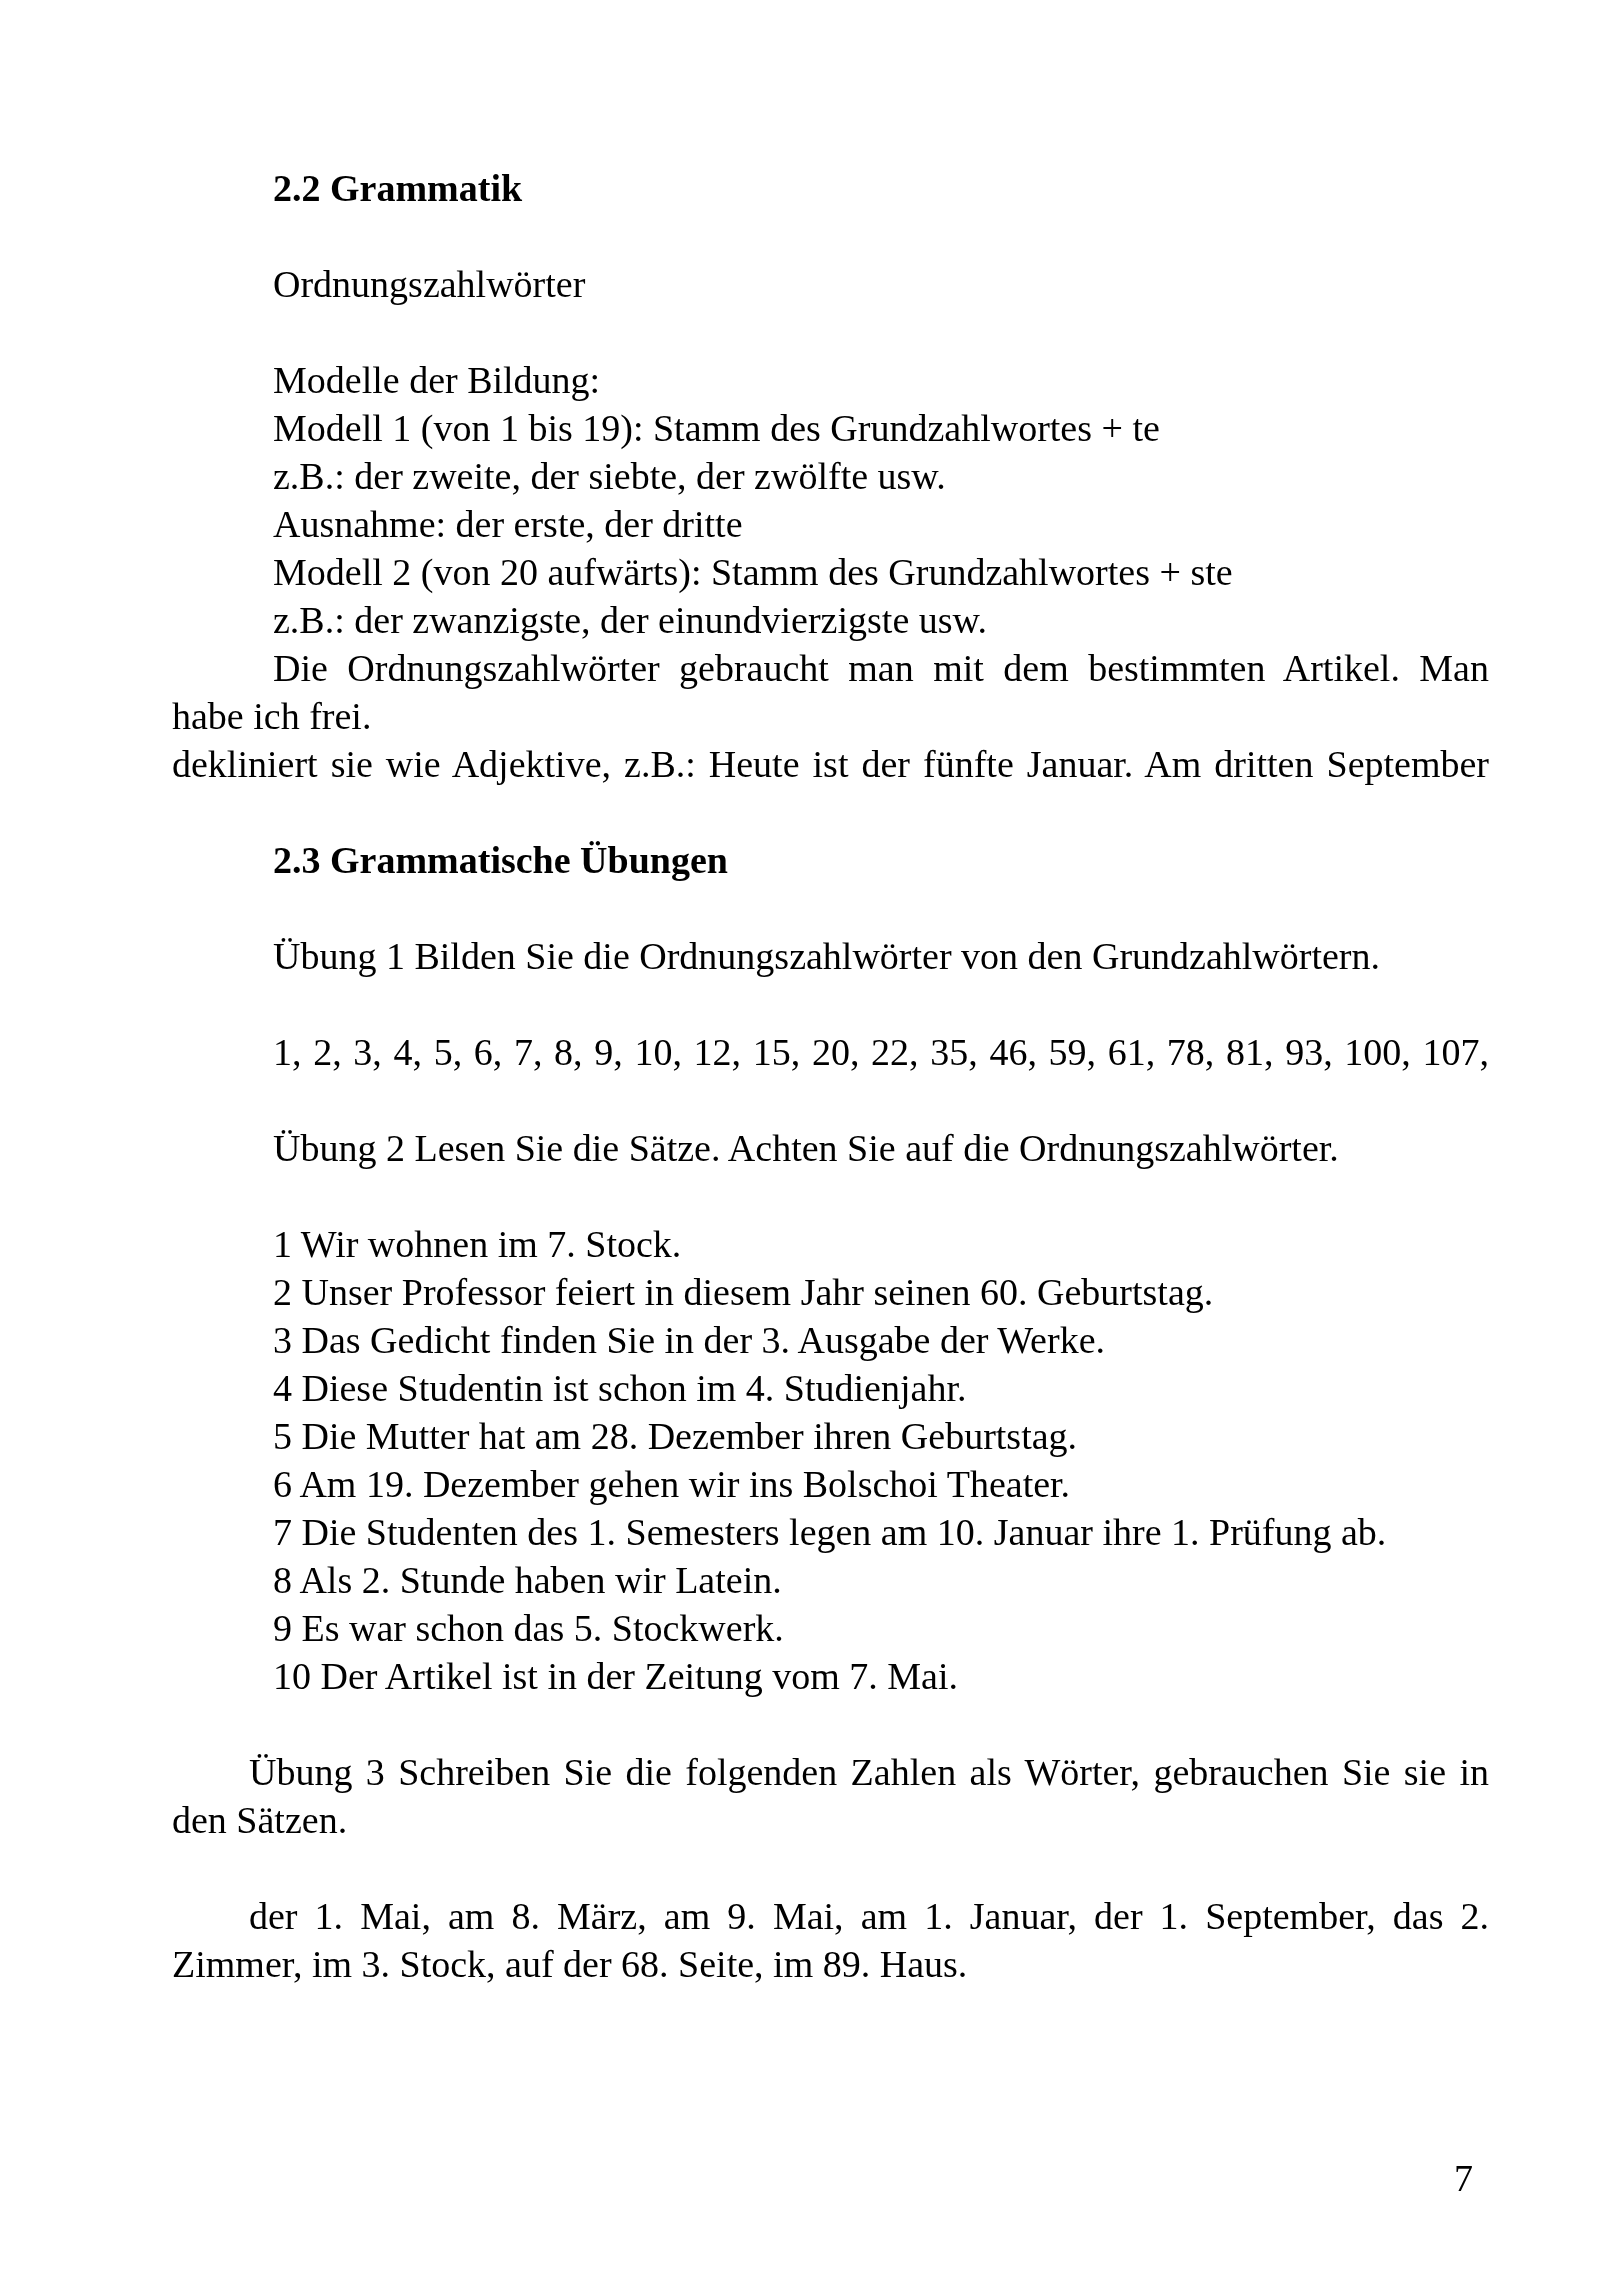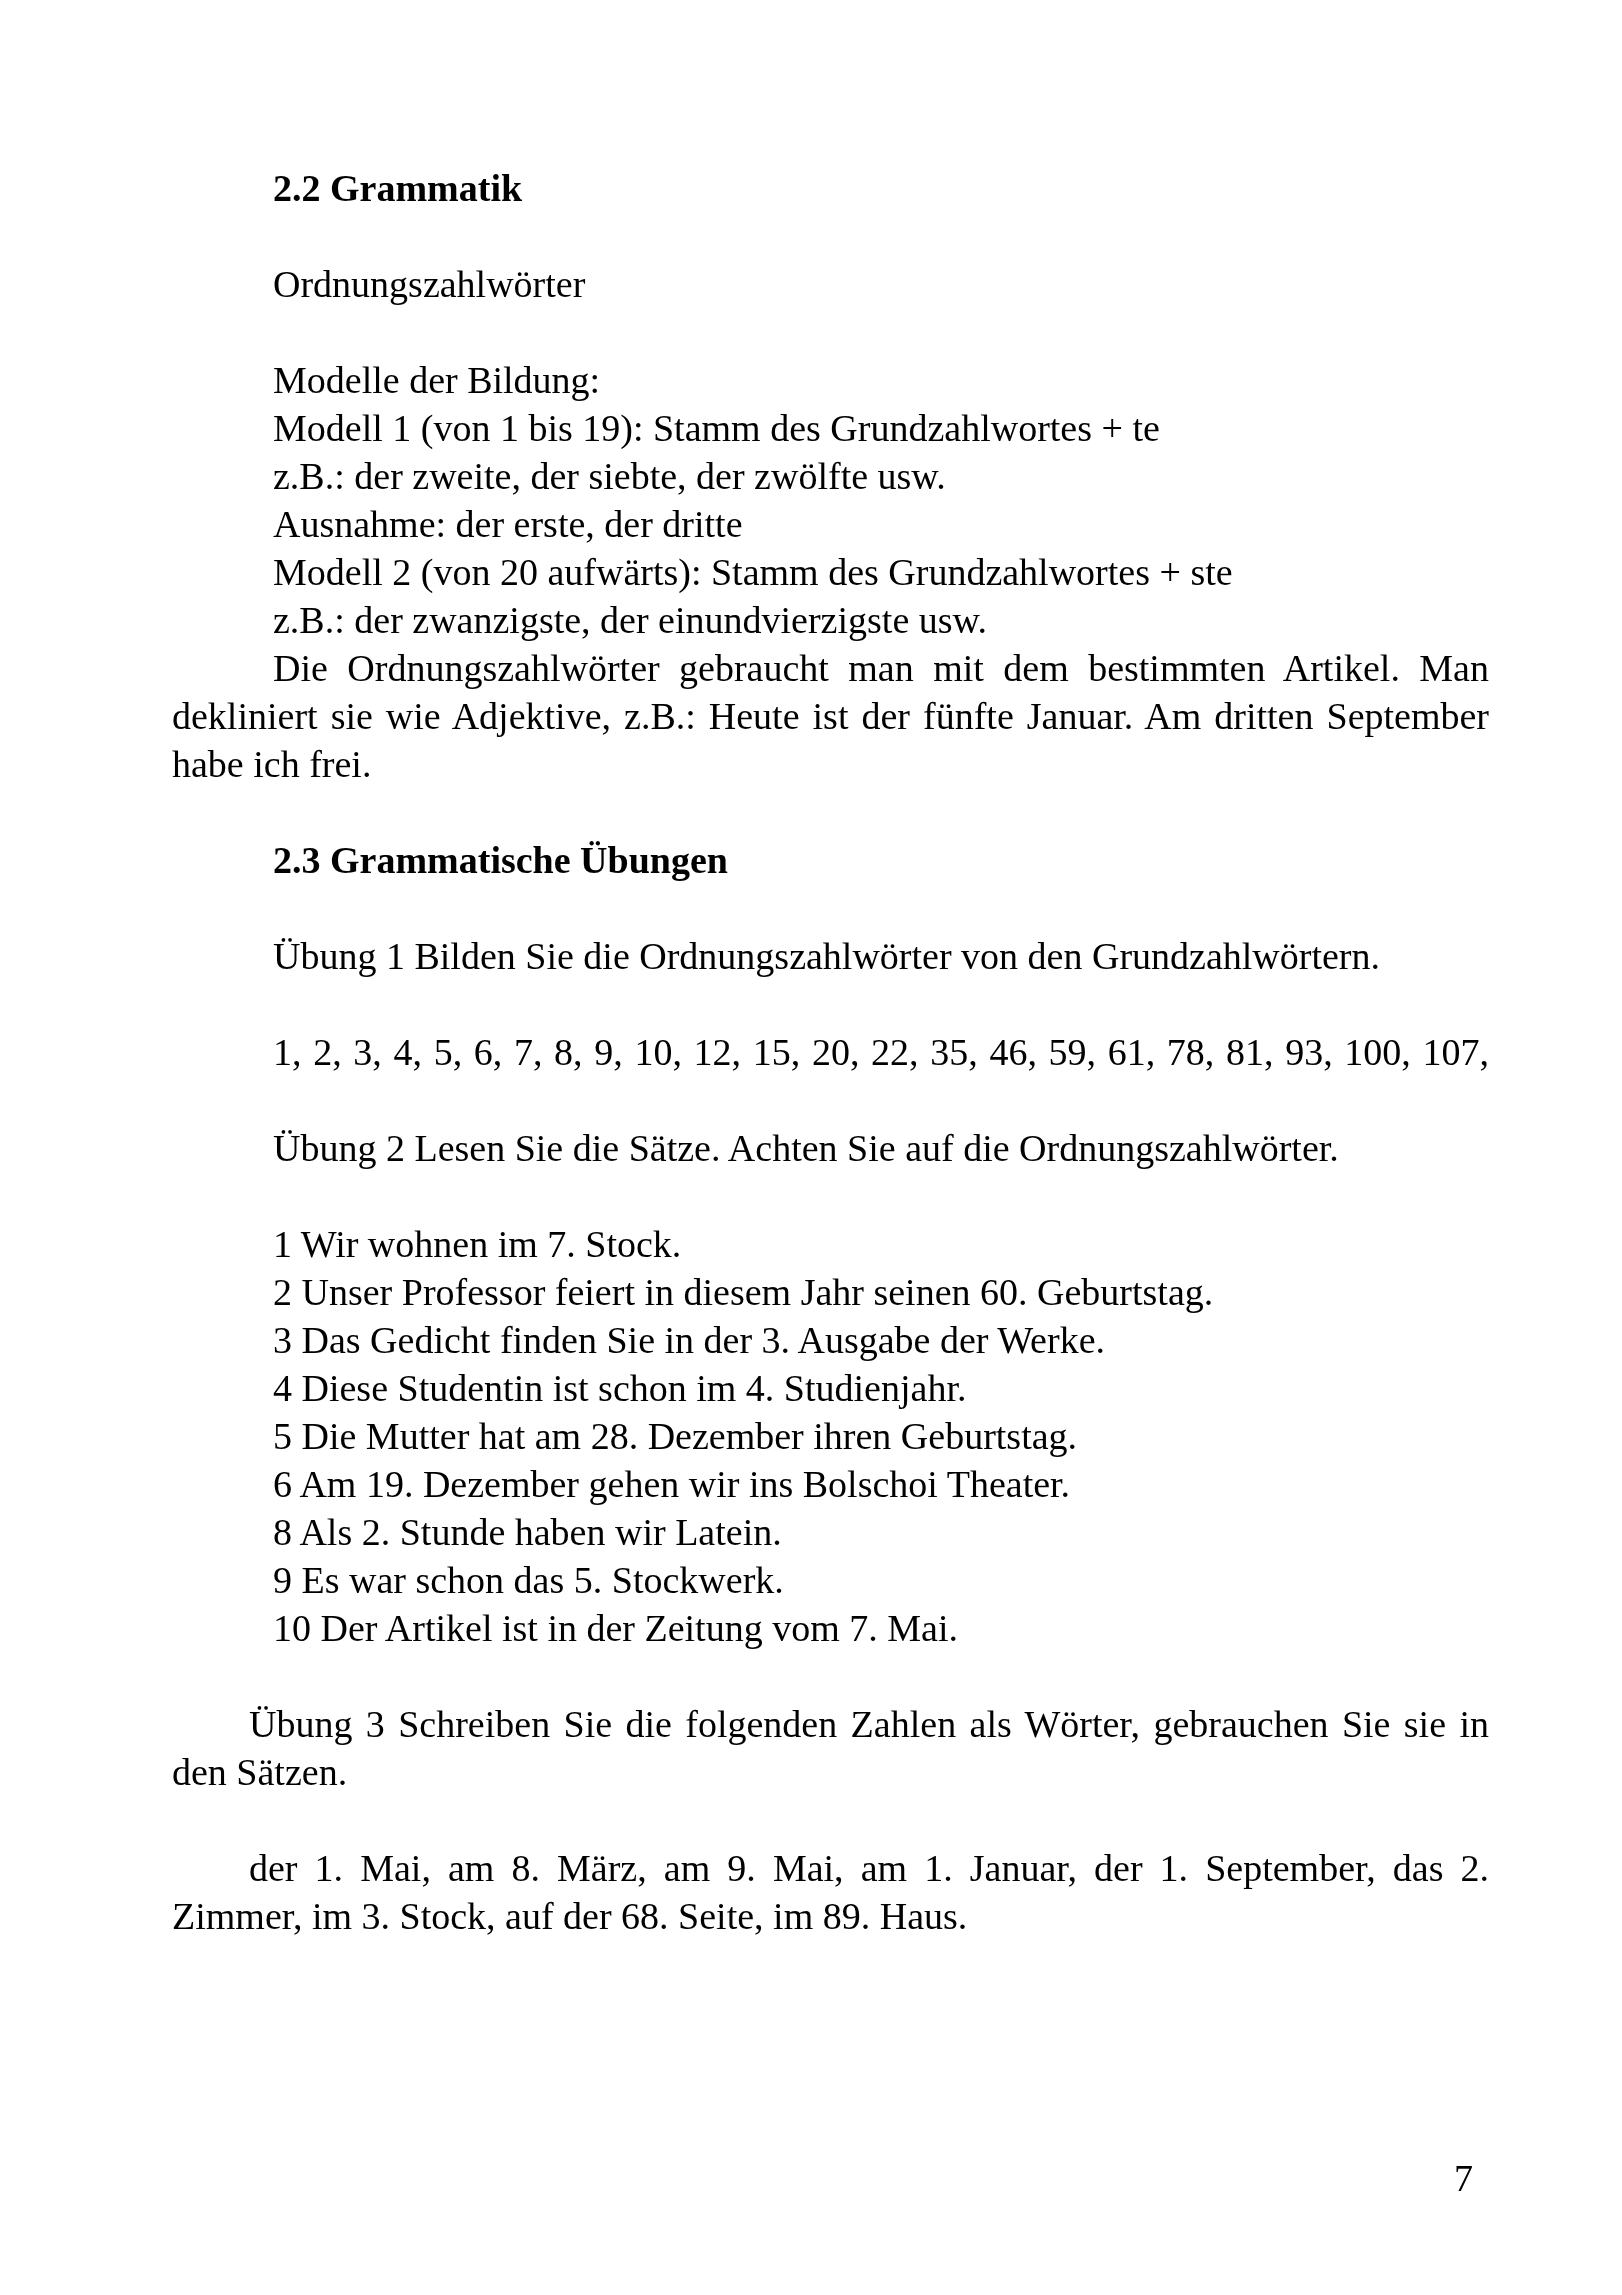--- a/index.html
+++ b/index.html
@@ -61,37 +61,38 @@
     <div class="blank"></div>
     <div class="line ind-std">Ordnungszahlwörter</div>
     <div class="blank"></div>
     <div class="line ind-std">Modelle der Bildung:</div>
     <div class="line ind-std">Modell 1 (von 1 bis 19): Stamm des Grundzahlwortes + te</div>
     <div class="line ind-std">z.B.: der zweite, der siebte, der zwölfte usw.</div>
     <div class="line ind-std">Ausnahme: der erste, der dritte</div>
     <div class="line ind-std">Modell 2 (von 20 aufwärts): Stamm des Grundzahlwortes + ste</div>
     <div class="line ind-std">z.B.: der zwanzigste, der einundvierzigste usw.</div>
     <div class="line ind-std jl">Die Ordnungszahlwörter gebraucht man mit dem bestimmten Artikel. Man</div>
+    <div class="line">habe ich frei.</div>
     <div class="line jl">dekliniert sie wie Adjektive, z.B.: Heute ist der fünfte Januar. Am dritten September</div>
-    <div class="line">habe ich frei.</div>
     <div class="blank"></div>
     <div class="line bold ind-std">2.3 Grammatische Übungen</div>
     <div class="blank"></div>
     <div class="line ind-std">Übung 1 Bilden Sie die Ordnungszahlwörter von den Grundzahlwörtern.</div>
     <div class="blank"></div>
     <div class="line ind-std jl">1, 2, 3, 4, 5, 6, 7, 8, 9, 10, 12, 15, 20, 22, 35, 46, 59, 61, 78, 81, 93, 100, 107,</div>
     <div class="blank"></div>
     <div class="line ind-std">Übung 2 Lesen Sie die Sätze. Achten Sie auf die Ordnungszahlwörter.</div>
     <div class="blank"></div>
     <div class="line ind-std">1 Wir wohnen im 7. Stock.</div>
     <div class="line ind-std">2 Unser Professor feiert in diesem Jahr seinen 60. Geburtstag.</div>
     <div class="line ind-std">3 Das Gedicht finden Sie in der 3. Ausgabe der Werke.</div>
     <div class="line ind-std">4 Diese Studentin ist schon im 4. Studienjahr.</div>
     <div class="line ind-std">5 Die Mutter hat am 28. Dezember ihren Geburtstag.</div>
     <div class="line ind-std">6 Am 19. Dezember gehen wir ins Bolschoi Theater.</div>
+    <div class="line ind-std">7 Die Studenten des 1. Semesters legen am 10. Januar ihre 1. Prüfung ab.</div>
     <div class="line ind-std">8 Als 2. Stunde haben wir Latein.</div>
     <div class="line ind-std">9 Es war schon das 5. Stockwerk.</div>
     <div class="line ind-std">10 Der Artikel ist in der Zeitung vom 7. Mai.</div>
     <div class="blank"></div>
     <div class="line ind-sm jl">Übung 3 Schreiben Sie die folgenden Zahlen als Wörter, gebrauchen Sie sie in</div>
     <div class="line">den Sätzen.</div>
     <div class="blank"></div>
     <div class="line ind-sm jl">der 1. Mai, am 8. März, am 9. Mai, am 1. Januar, der 1. September, das 2.</div>
     <div class="line">Zimmer, im 3. Stock, auf der 68. Seite, im 89. Haus.</div>
   </main>

